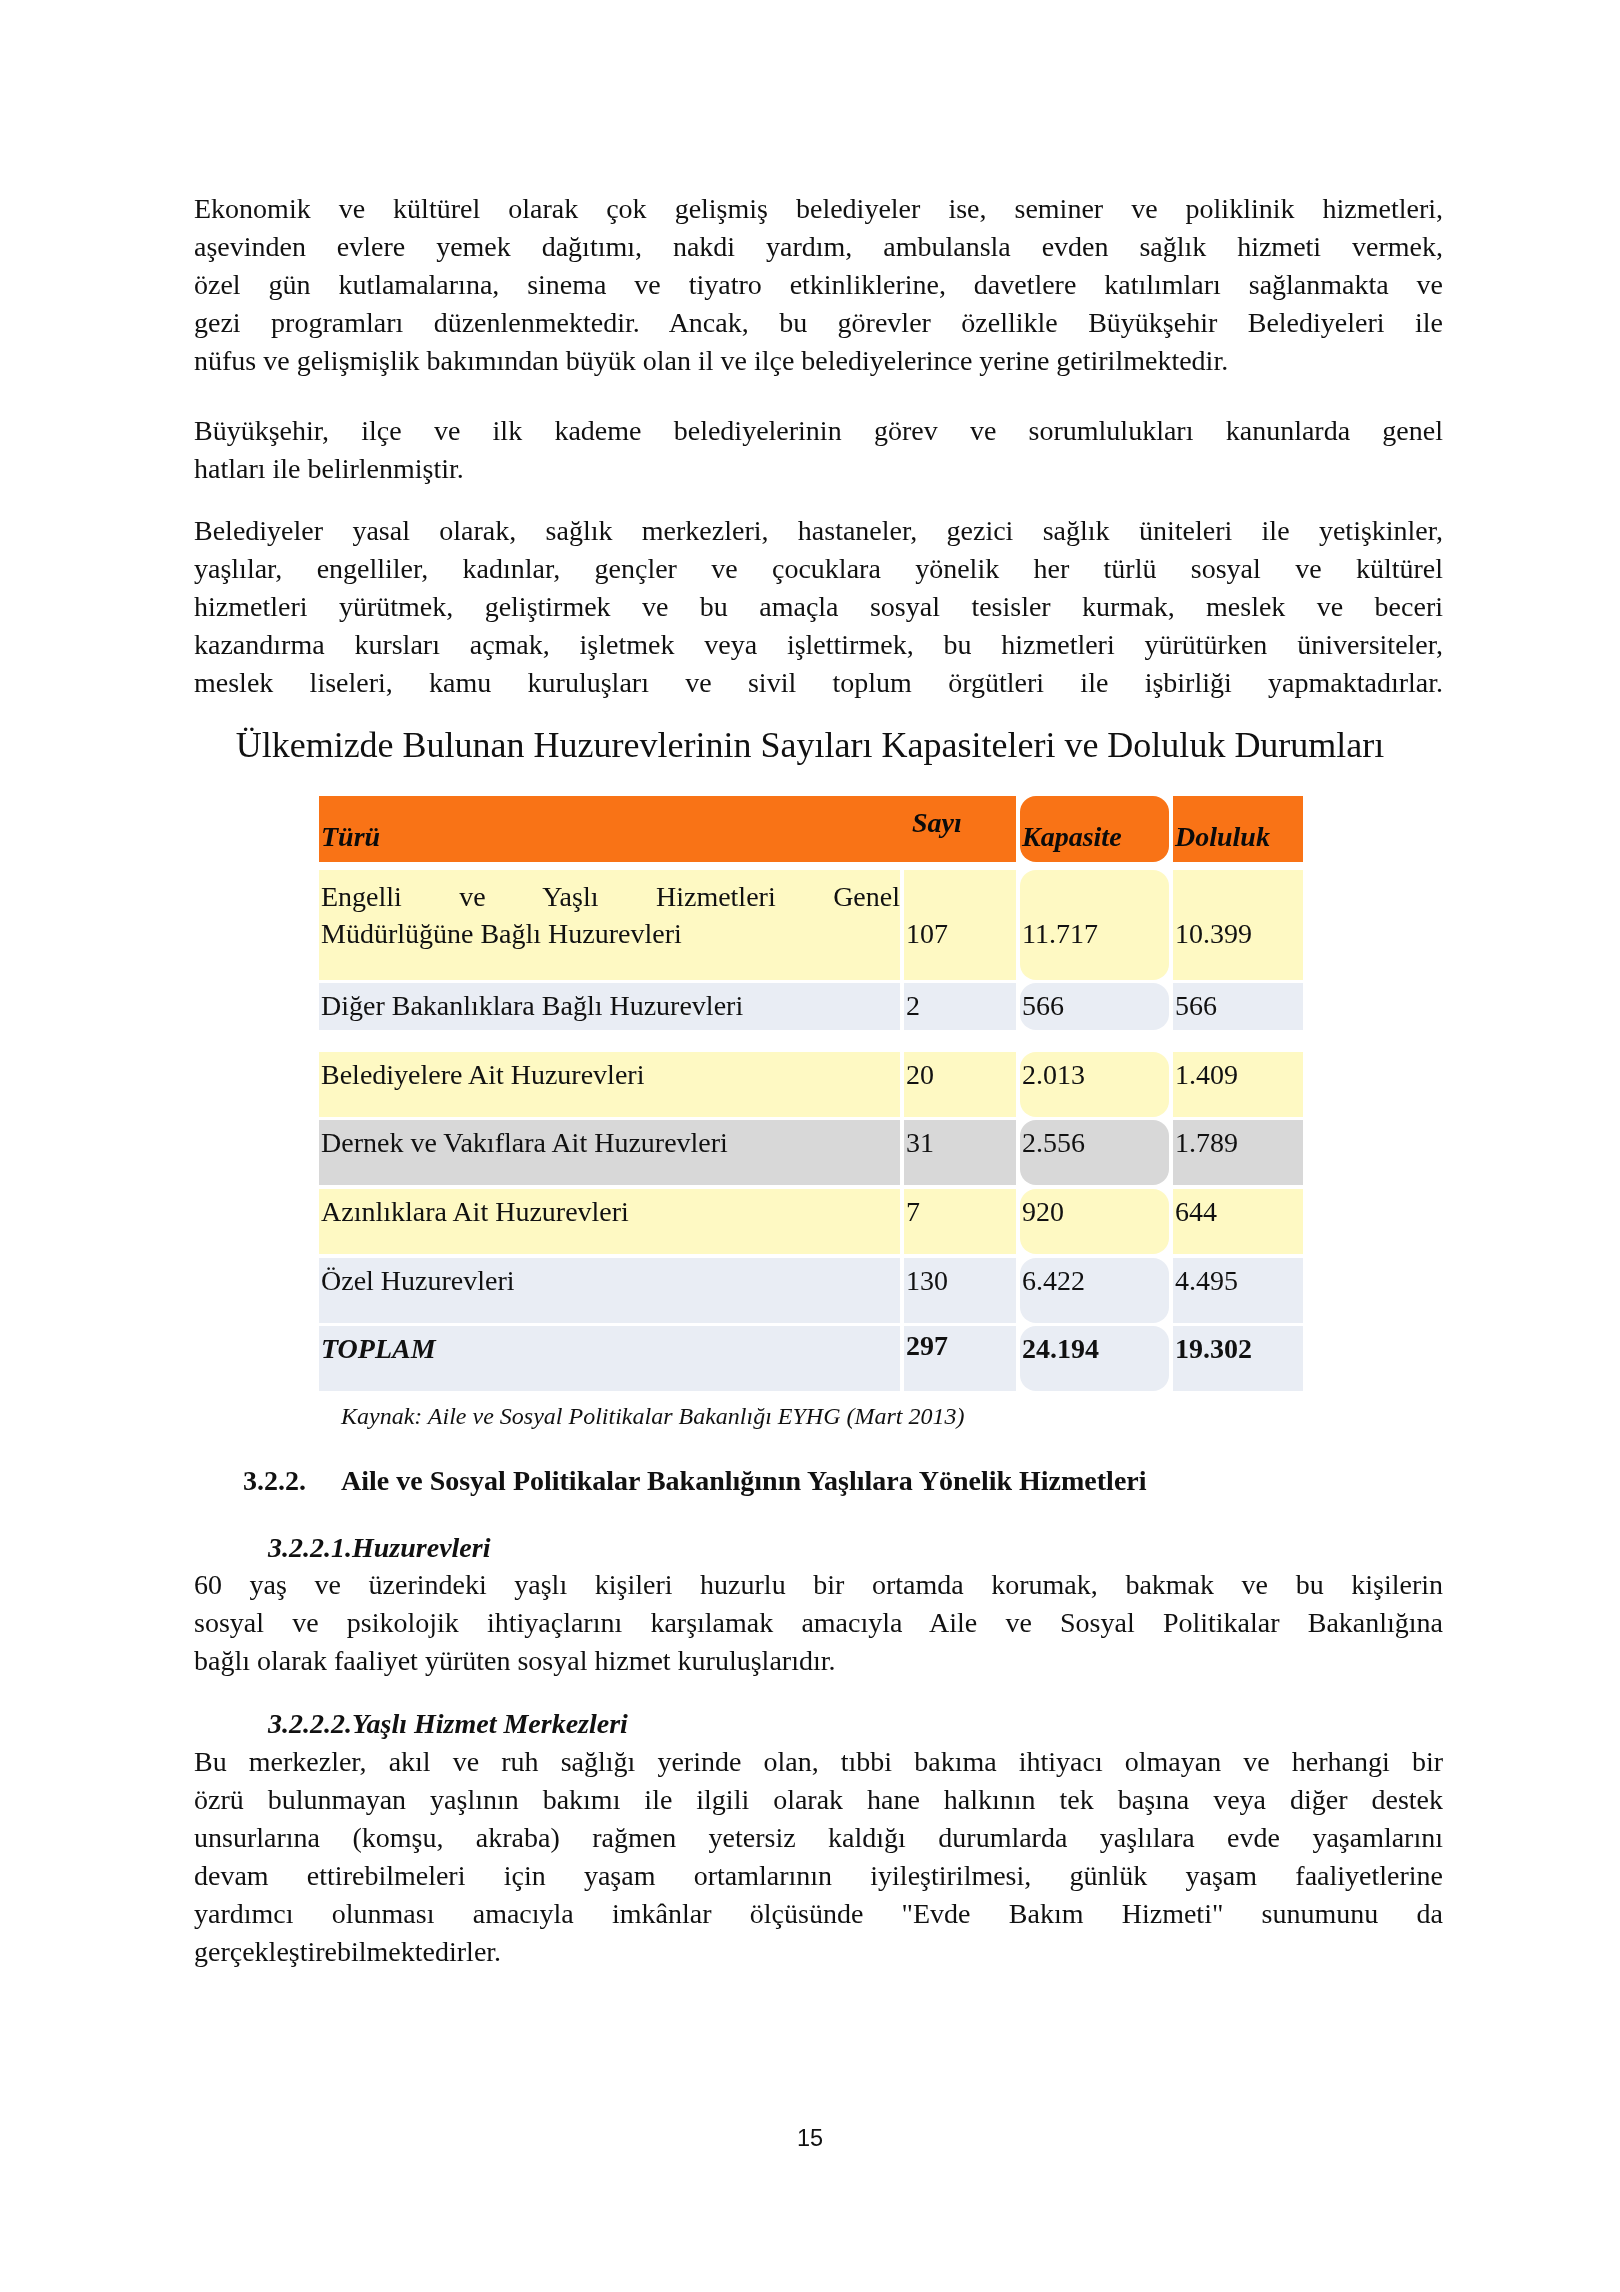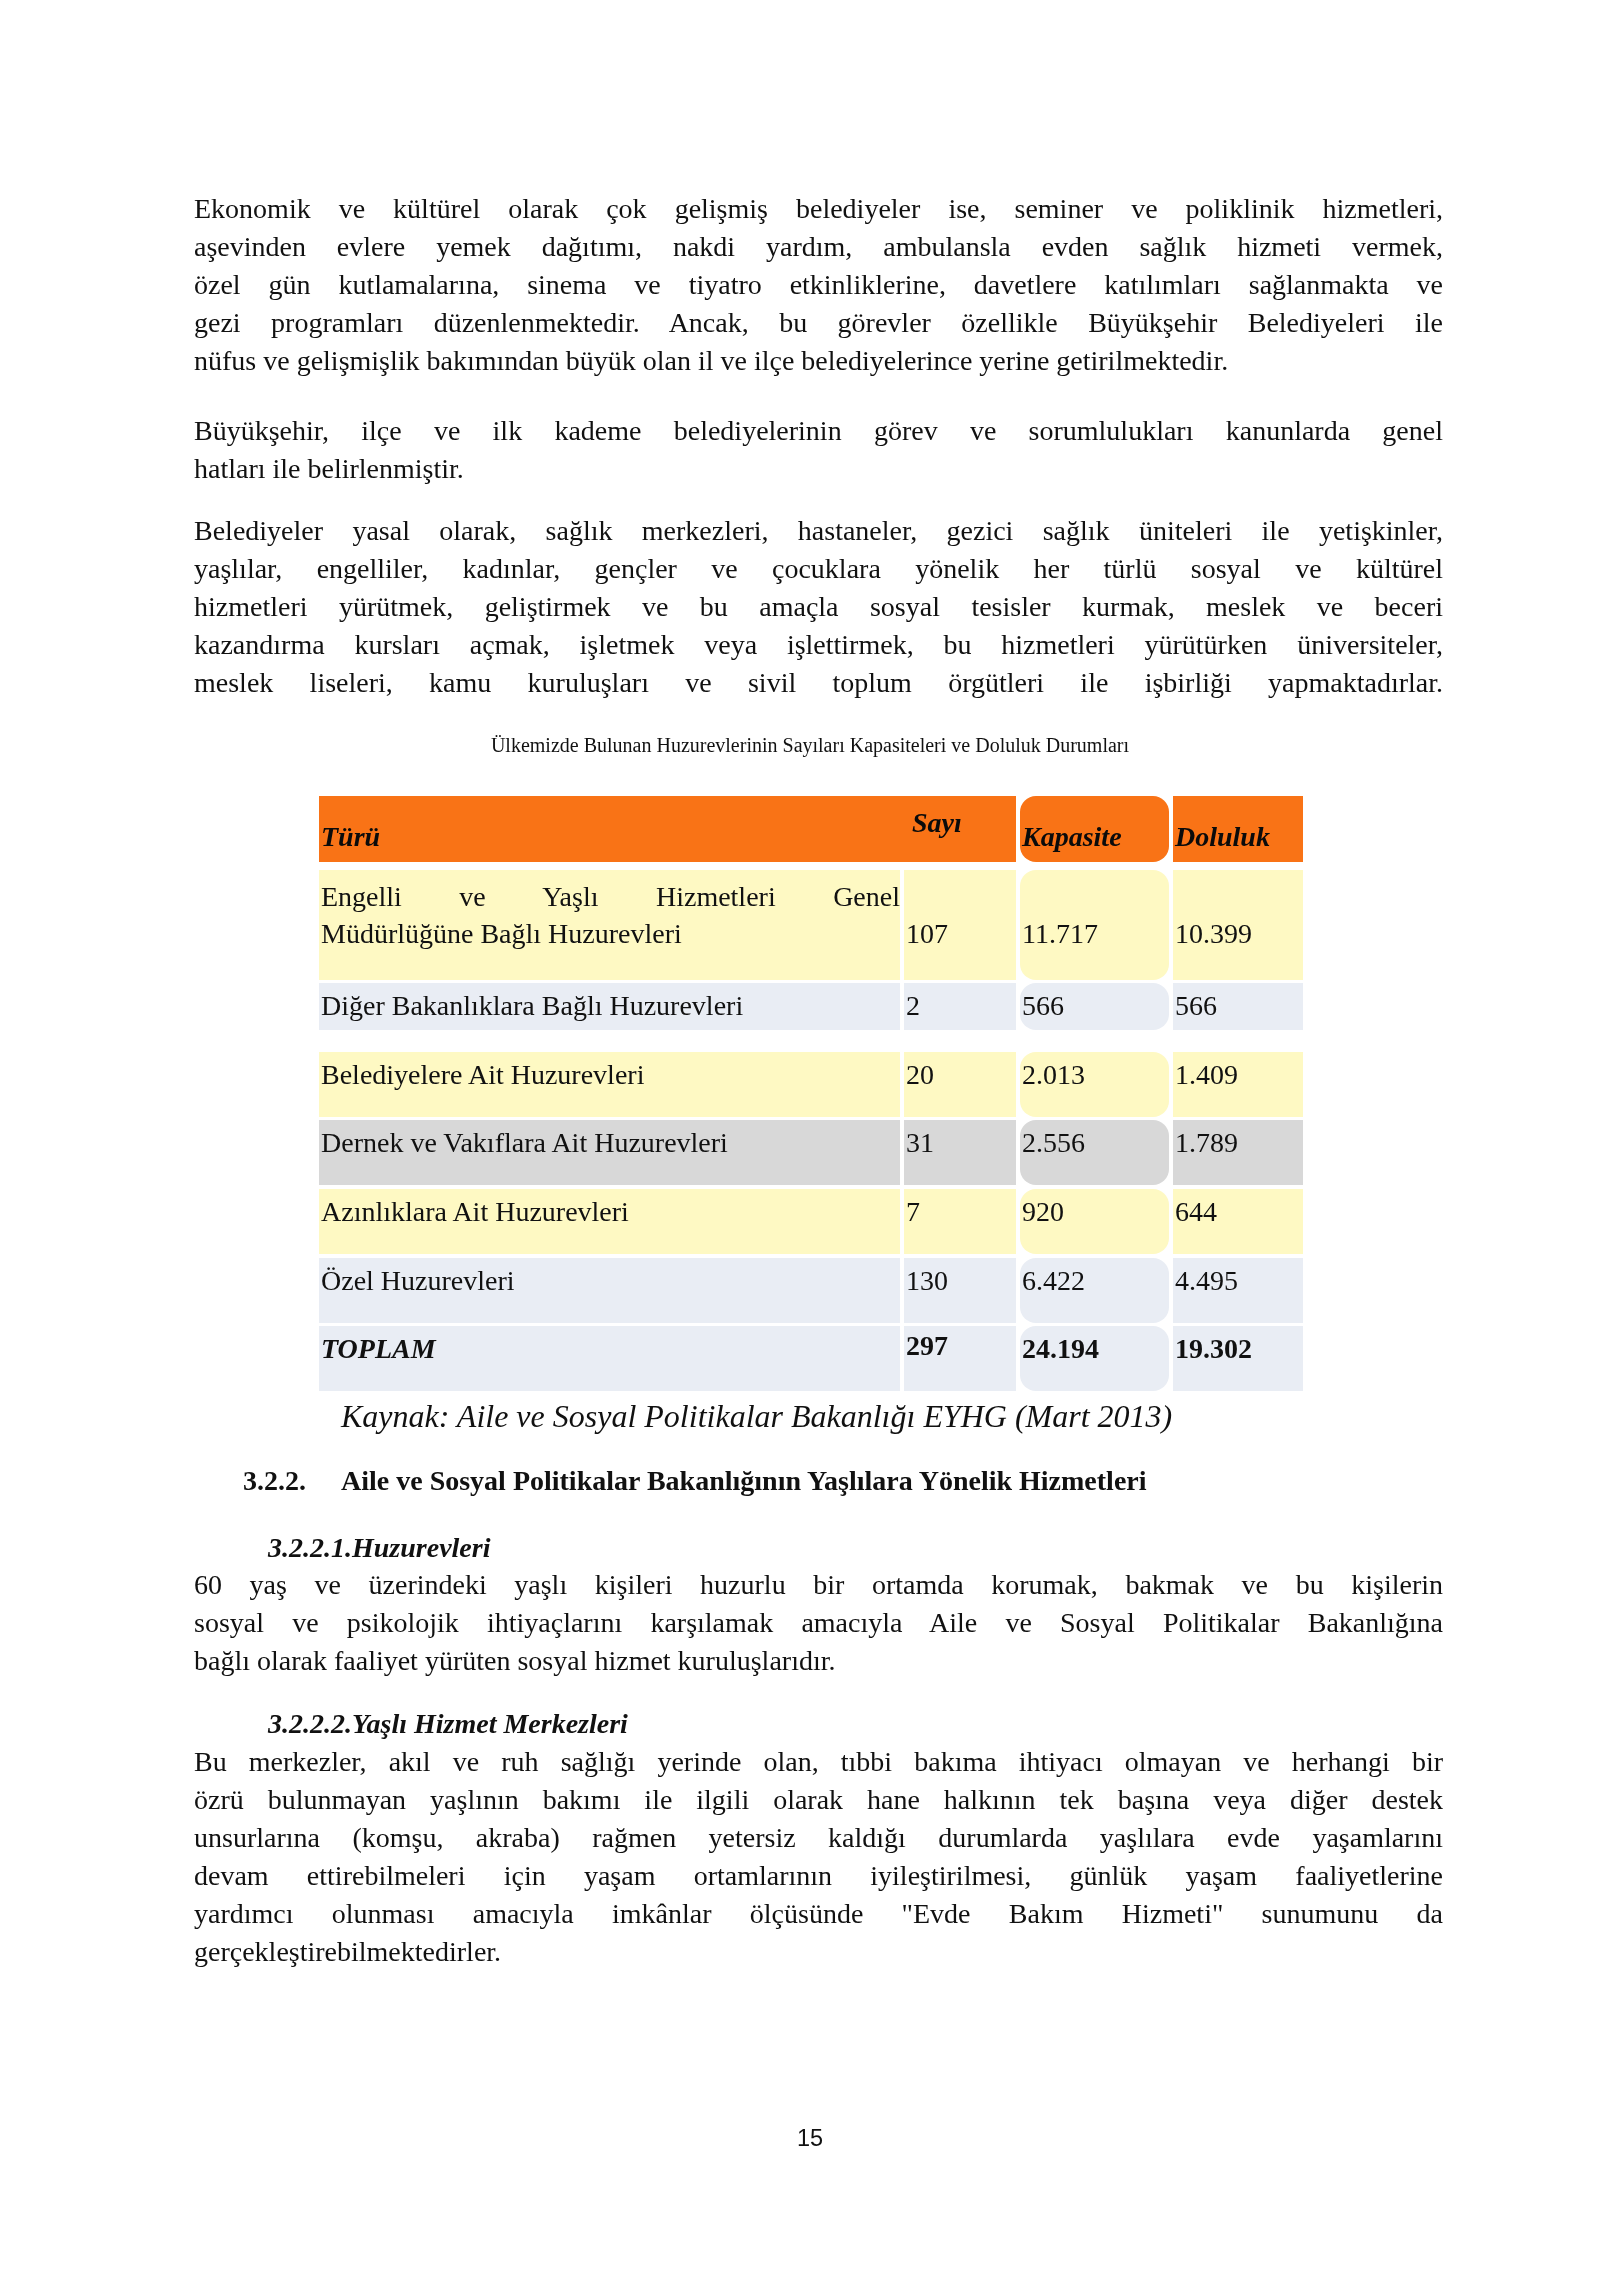--- a/index.html
+++ b/index.html
@@ -4,37 +4,37 @@
 <style>
   html, body { margin: 0; padding: 0; background: #ffffff; }
   body { width: 1620px; height: 2293px; position: relative; overflow: hidden;
          font-family: "Liberation Serif", serif; color: #111; }
   .page { position: absolute; left: 0; top: 0; width: 1620px; height: 2293px; }
   .para { position: absolute; left: 194px; width: 1249px; font-size: 28px;
           line-height: 38px; text-align: justify; margin: 0; }
   .para .ln { display: block; text-align: justify; text-align-last: justify; white-space: nowrap; }
   .para .ln.last { text-align-last: left; }
   .caption { position: absolute; left: 0; width: 1620px; top: 727px; text-align: center;
-             font-size: 20px; line-height: 37px; }
+             font-size: 36px; line-height: 37px; }
   .tbl { position: absolute; left: 319px; top: 796px; width: 984px; }
   .trow { position: absolute; left: 0; width: 984px; }
   .cell { position: absolute; top: 0; height: 100%; box-sizing: border-box;
           font-size: 28px; line-height: 37px; padding-left: 2px; }
   .hdr .cell { background: #f97316; font-weight: bold; font-style: italic; color: #0b0b0b; padding-top: 22px; }
   .c1 { left: 0; width: 581px; }
   .c2 { left: 585px; width: 112px; }
   .c3 { left: 701px; width: 149px; border-radius: 16px; }
   .c4 { left: 854px; width: 130px; }
   .hc12 { left: 0; width: 697px; }
   .dark .cell { background: #fef9c3; }
   .light .cell { background: #e9edf4; }
   .gray .cell { background: #d8d8d8; }
   .bold .cell { font-weight: bold; }
   .bold .c1 { font-style: italic; }
-  .source { position: absolute; left: 341px; top: 1398px; font-size: 32px; font-style: italic; line-height: 37px; }
+  .source { position: absolute; left: 341px; top: 1398px; font-size: 24px; font-style: italic; line-height: 37px; }
   .h3 { position: absolute; left: 243px; top: 1462px; font-size: 28px; font-weight: bold; line-height: 37px; }
   .h3 .num { display: inline-block; width: 98px; }
   .h4 { position: absolute; left: 268px; font-size: 28px; font-weight: bold; font-style: italic; line-height: 37px; }
   .pagenum { position: absolute; left: 0; width: 1620px; top: 2125px; text-align: center;
              font-family: "Liberation Sans", sans-serif; font-size: 23.5px; }
 </style>
 </head>
 <body>
 
 <div class="page">

